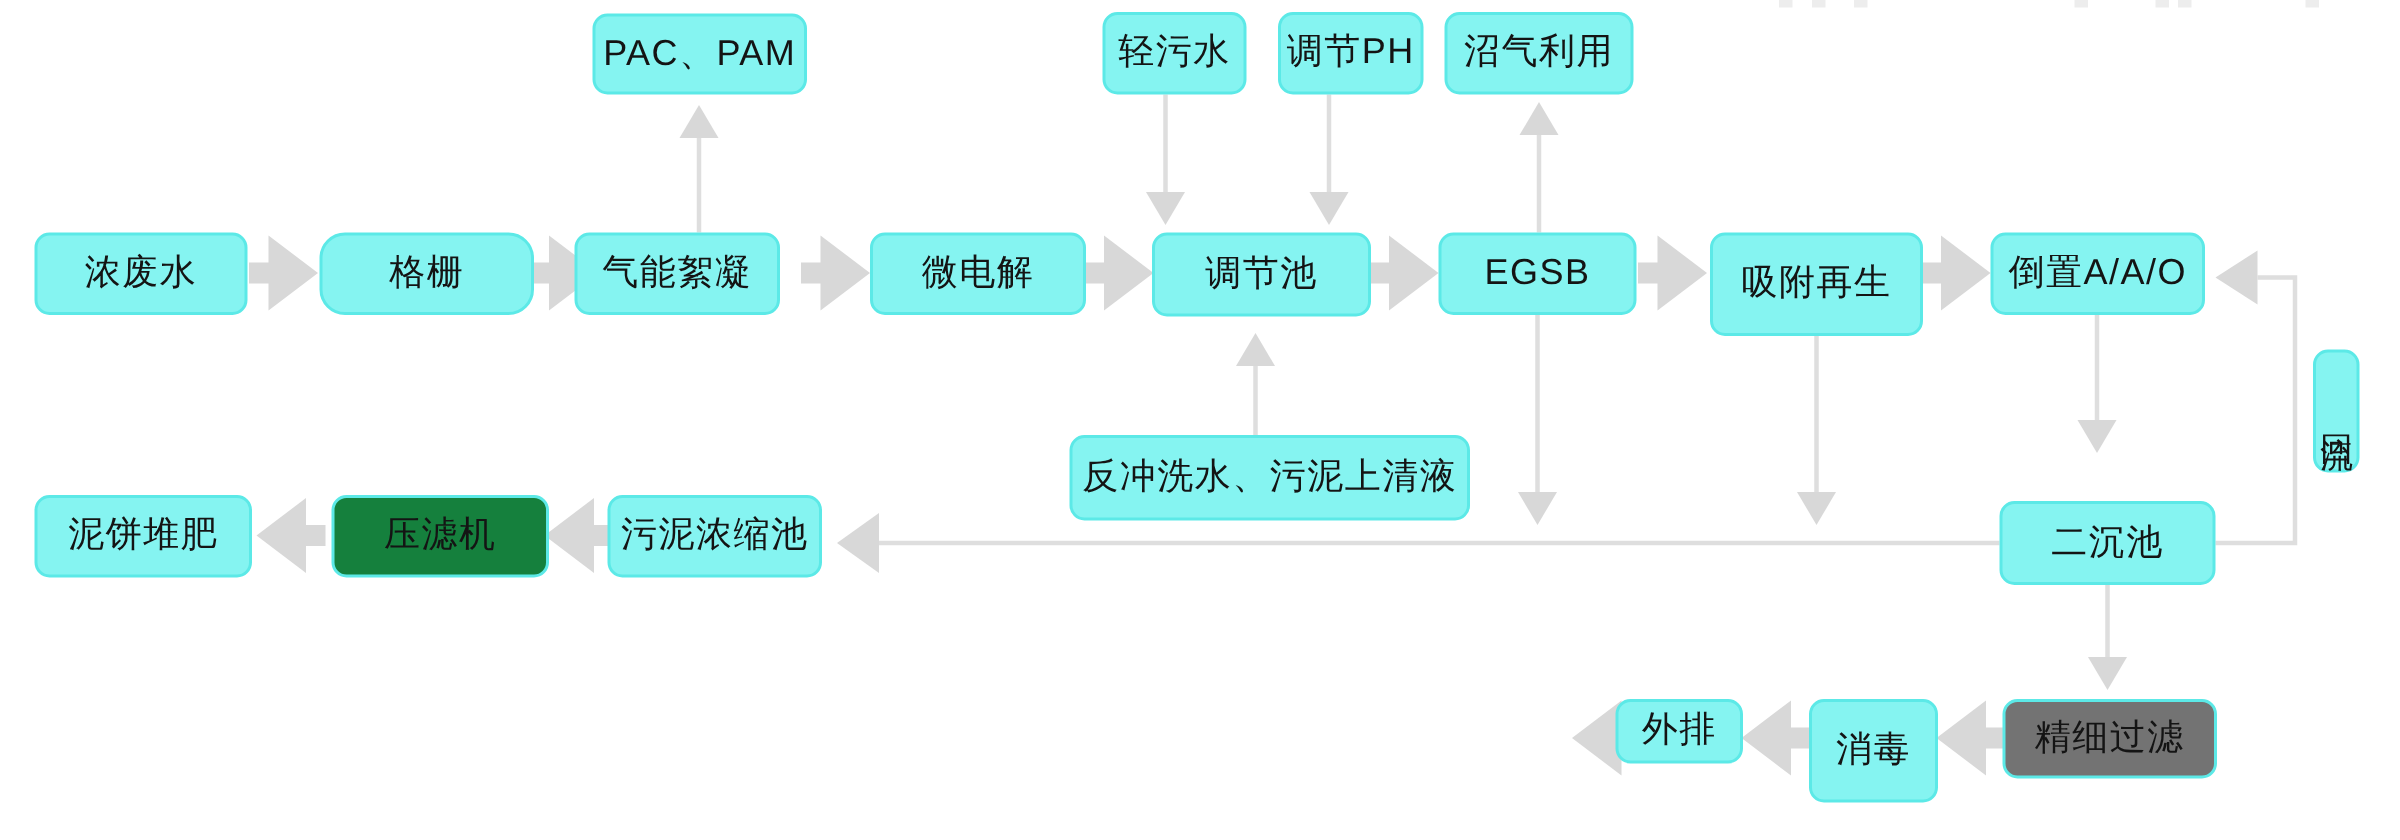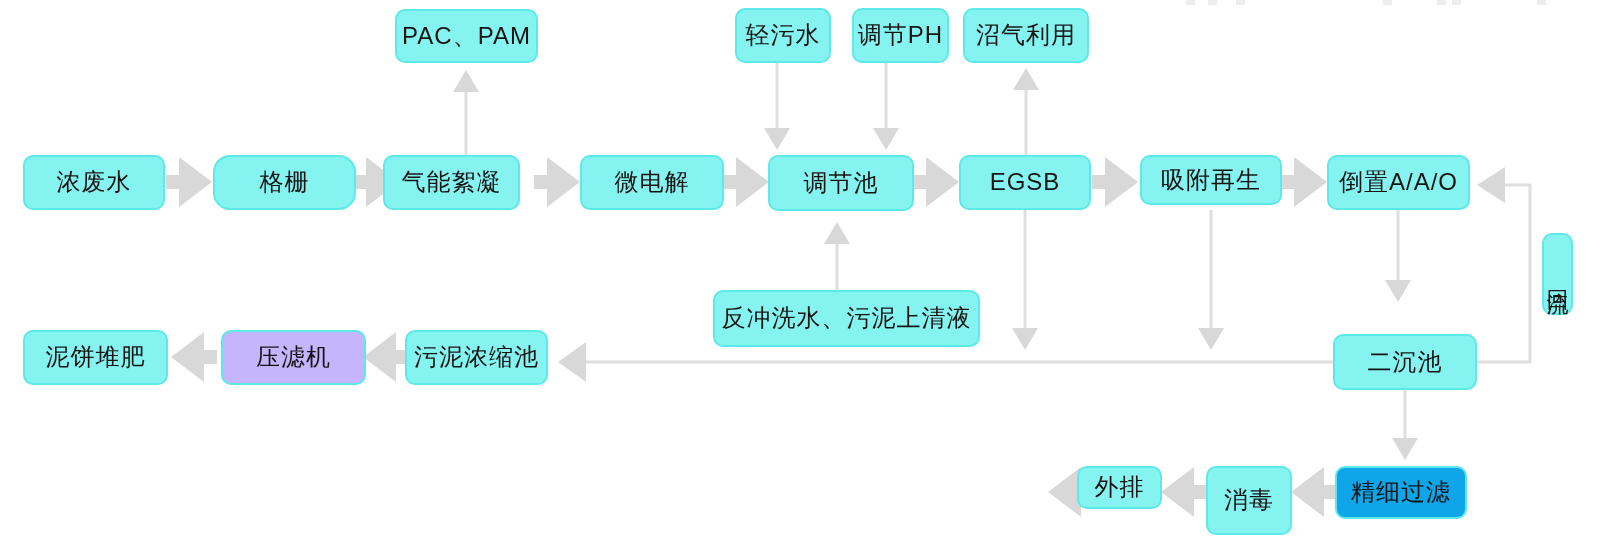--- a/index.html
+++ b/index.html
@@ -102,47 +102,47 @@
       </div>
       <div class="node" style="left: 580px; top: 155px; width: 144px; height: 55px; background: rgb(133, 244, 241); border-color: rgb(92, 233, 231); color: rgb(20, 20, 20);">
         <span>微电解</span>
       </div>
       <div class="node" style="left: 768px; top: 155px; width: 146px; height: 56px; background: rgb(133, 244, 241); border-color: rgb(92, 233, 231); color: rgb(20, 20, 20);">
         <span>调节池</span>
       </div>
       <div class="node" style="left: 959px; top: 155px; width: 132px; height: 55px; background: rgb(133, 244, 241); border-color: rgb(92, 233, 231); color: rgb(20, 20, 20);">
         <span>EGSB</span>
       </div>
-      <div class="node" style="left: 1140px; top: 155px; width: 142px; height: 50px; background: rgb(133, 244, 241); border-color: rgb(92, 233, 231); color: rgb(20, 20, 20); font-family: Liberation Serif, serif;">
+      <div class="node" style="left: 1140px; top: 155px; width: 142px; height: 69px; background: rgb(133, 244, 241); border-color: rgb(92, 233, 231); color: rgb(20, 20, 20); font-family: Liberation Serif, serif;">
         <span>吸附再生</span>
       </div>
       <div class="node" style="left: 1327px; top: 155px; width: 143px; height: 55px; background: rgb(133, 244, 241); border-color: rgb(92, 233, 231); color: rgb(20, 20, 20);">
         <span>倒置A/A/O</span>
       </div>
       <div class="node" style="left: 713px; top: 290px; width: 267px; height: 57px; background: rgb(133, 244, 241); border-color: rgb(92, 233, 231); color: rgb(20, 20, 20); align-items: center;">
         <span>反冲洗水、污泥上清液</span>
       </div>
       <div class="node vertical" style="left: 1542px; top: 233px; width: 31px; height: 82px; background: rgb(133, 244, 241); border-color: rgb(92, 233, 231); color: rgb(20, 20, 20);">
         <span>回流</span>
       </div>
       <div class="node" style="left: 23px; top: 330px; width: 145px; height: 55px; background: rgb(133, 244, 241); border-color: rgb(92, 233, 231); color: rgb(20, 20, 20);">
         <span>泥饼堆肥</span>
       </div>
-      <div class="node" style="left: 221px; top: 330px; width: 145px; height: 55px; background: #c4b5fd; border-color: rgb(92, 233, 231); color: rgb(20, 20, 20);">
+      <div class="node" style="left: 221px; top: 330px; width: 145px; height: 55px; background: #15803d; border-color: rgb(92, 233, 231); color: rgb(20, 20, 20);">
         <span>压滤机</span>
       </div>
       <div class="node" style="left: 405px; top: 330px; width: 143px; height: 55px; background: rgb(133, 244, 241); border-color: rgb(92, 233, 231); color: rgb(20, 20, 20);">
         <span>污泥浓缩池</span>
       </div>
       <div class="node" style="left: 1333px; top: 334px; width: 144px; height: 56px; background: rgb(133, 244, 241); border-color: rgb(92, 233, 231); color: rgb(20, 20, 20); text-align: center;">
         <span>二沉池</span>
       </div>
       <div class="node" style="left: 1077px; top: 466px; width: 85px; height: 43px; background: rgb(133, 244, 241); border-color: rgb(92, 233, 231); color: rgb(20, 20, 20);">
         <span>外排</span>
       </div>
       <div class="node" style="left: 1206px; top: 466px; width: 86px; height: 69px; background: rgb(133, 244, 241); border-color: rgb(92, 233, 231); color: rgb(20, 20, 20);">
         <span>消毒</span>
       </div>
-      <div class="node" style="left: 1335px; top: 466px; width: 132px; height: 53px; background: #0ea5e9; border-color: rgb(92, 233, 231); color: rgb(20, 20, 20); text-align: center;">
+      <div class="node" style="left: 1335px; top: 466px; width: 143px; height: 53px; background: #737373; border-color: rgb(92, 233, 231); color: rgb(20, 20, 20); text-align: center;">
         <span>精细过滤</span>
       </div>
     </div>
 </div>
 
 </body></html>

